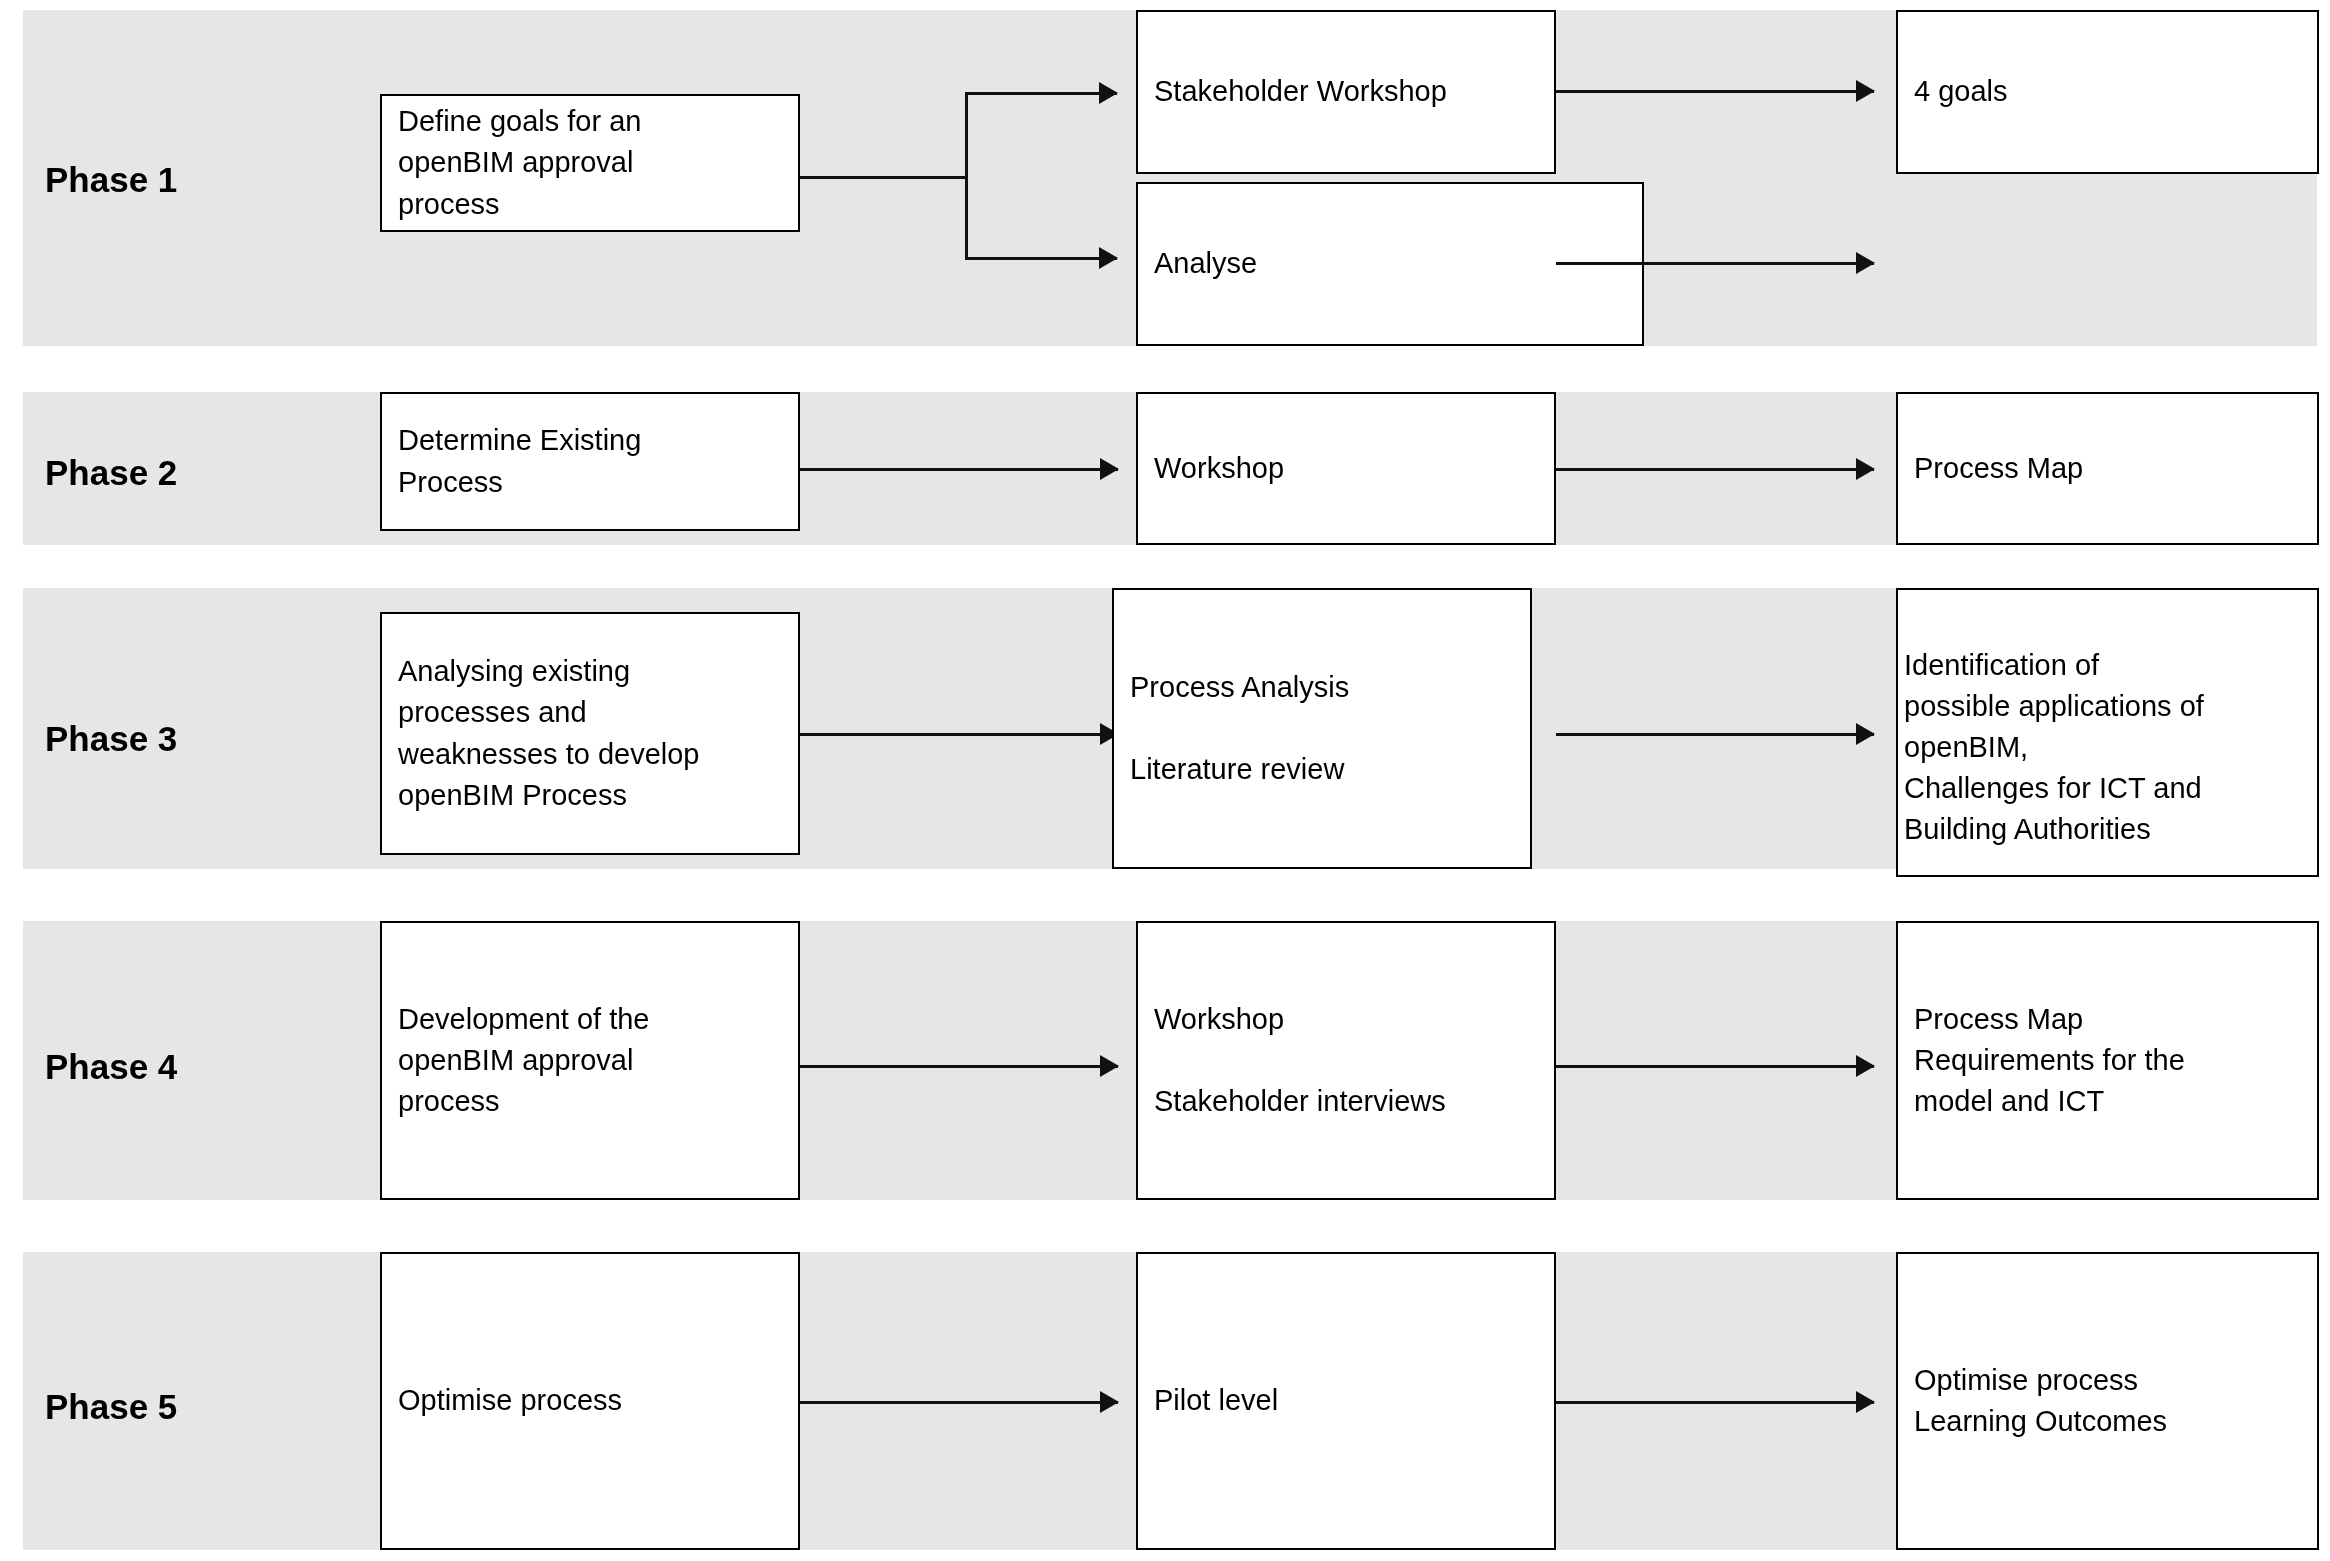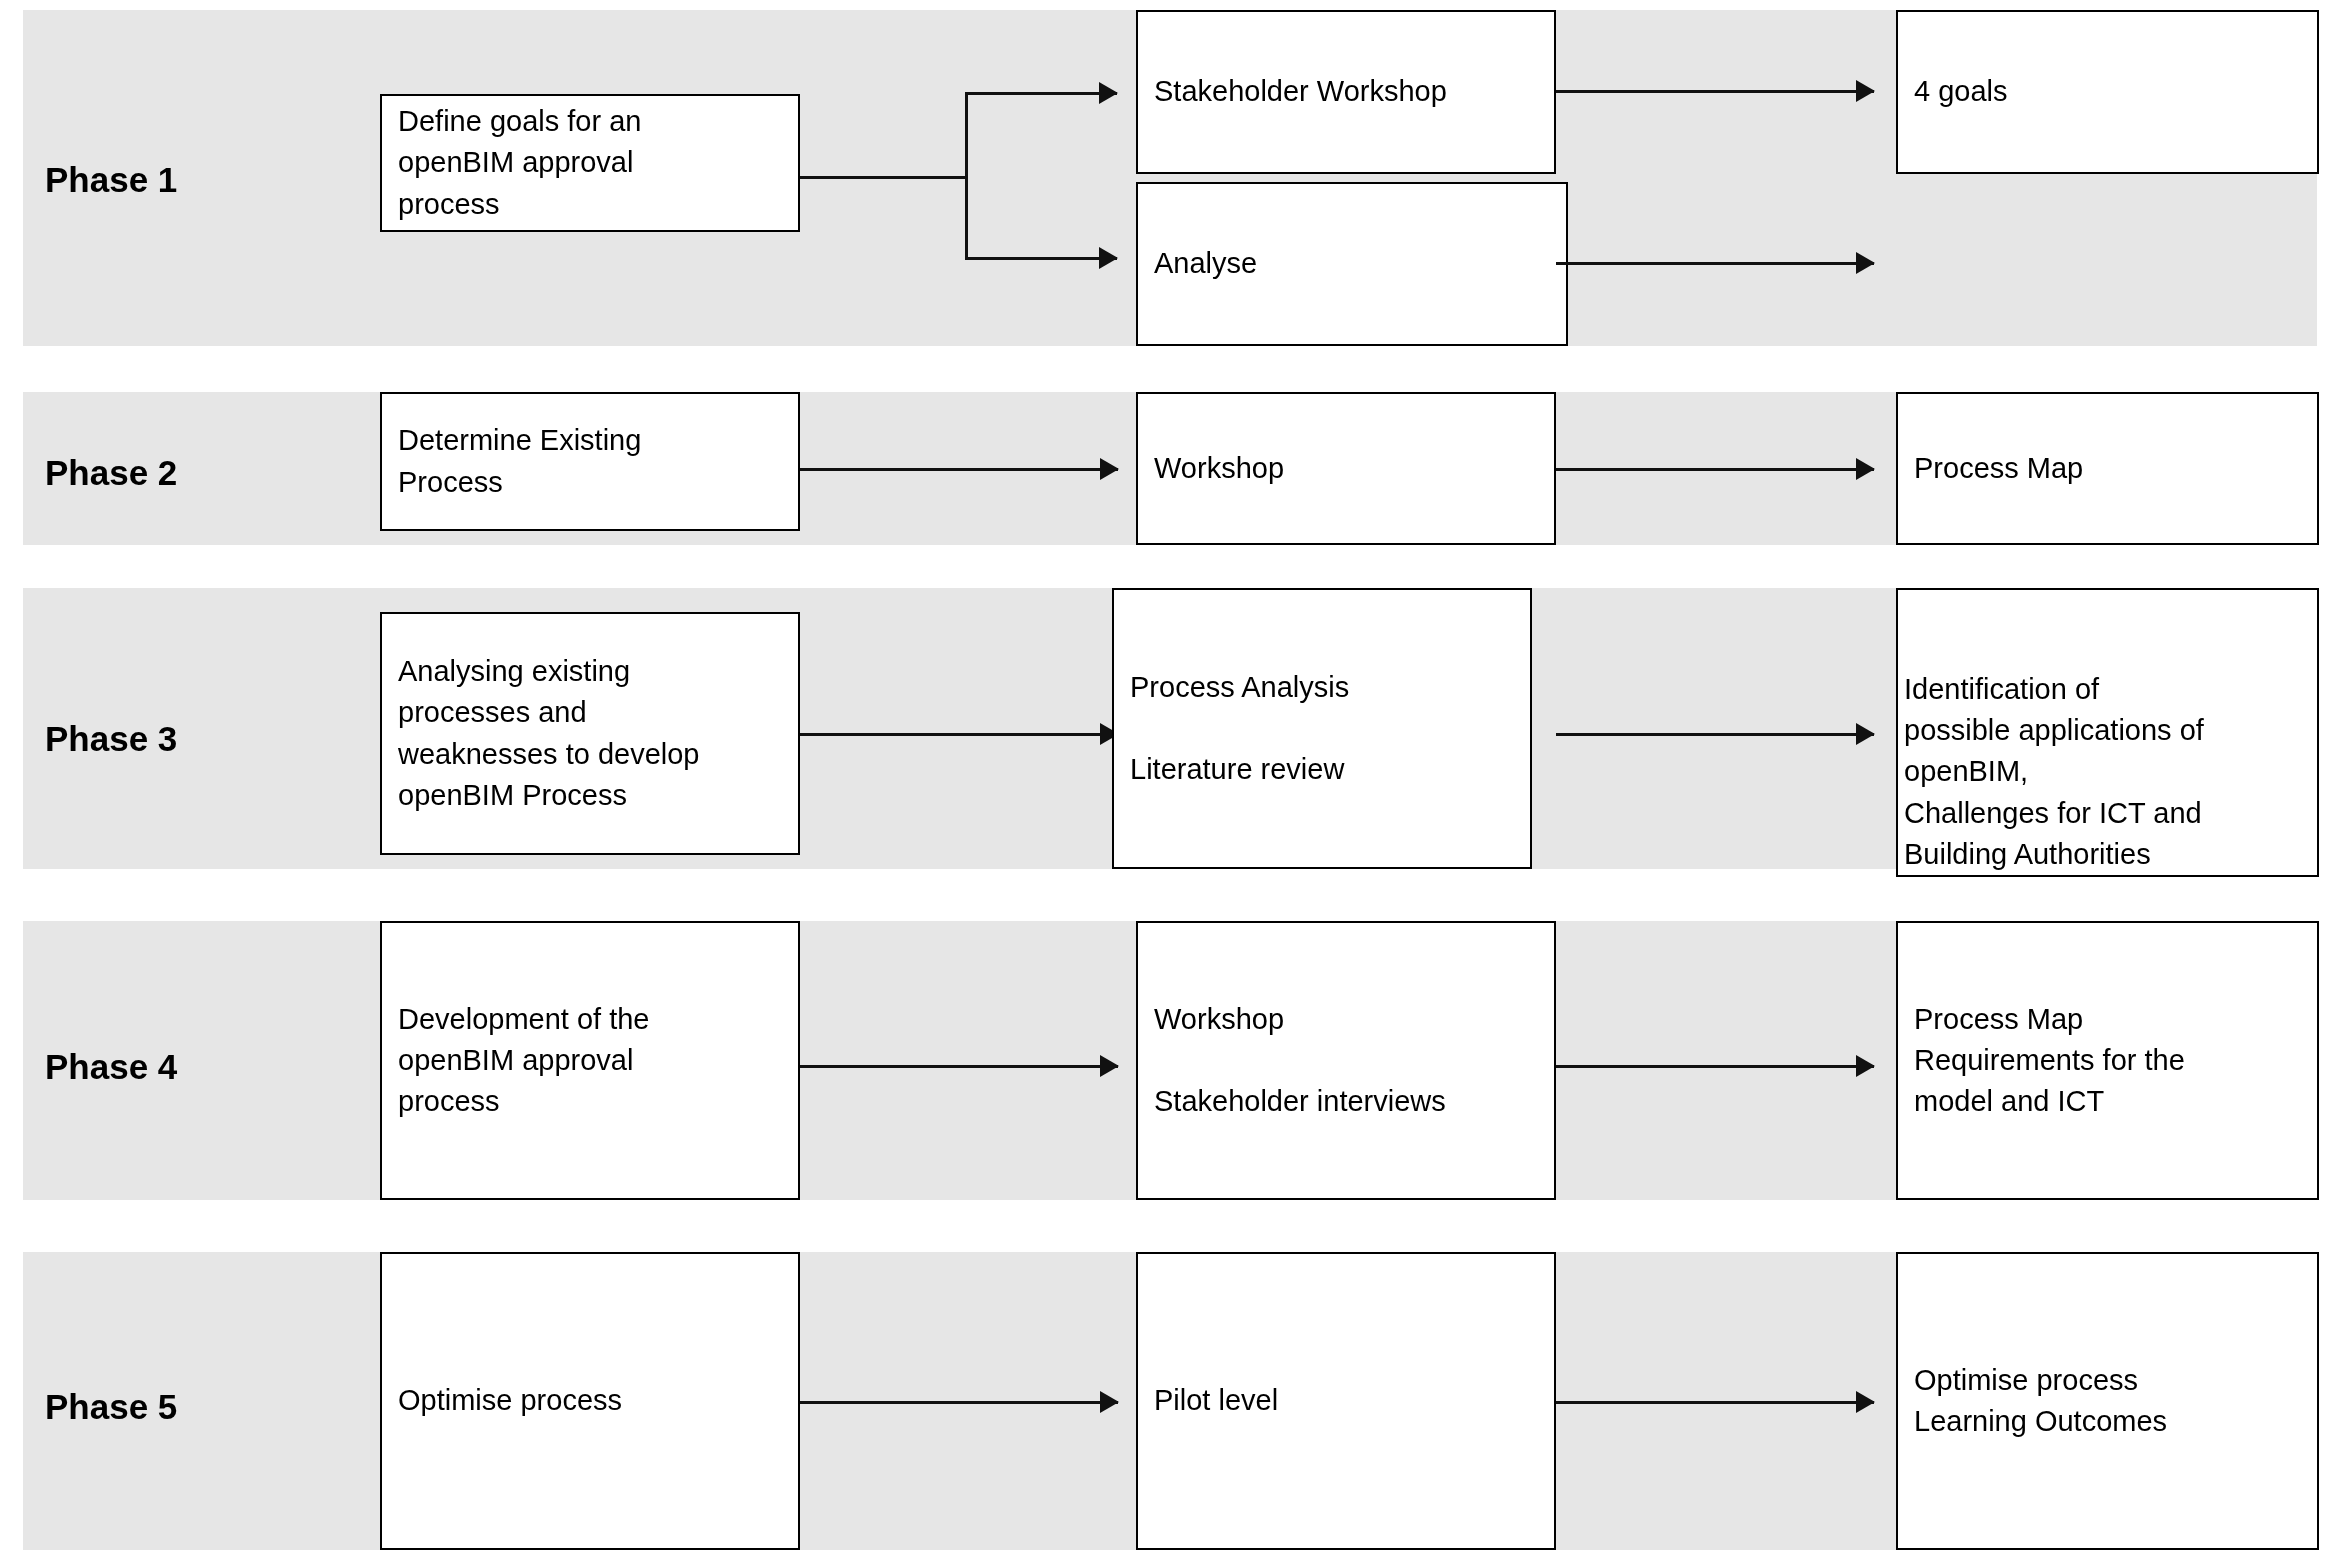--- a/index.html
+++ b/index.html
@@ -39,21 +39,21 @@
     align-items:center;
     padding:0 16px;
   }
   .node .txt {
     font-size:29px;
     line-height:1.42;
     color:#000;
     white-space:pre-line;
     width:100%;
   }
-  .node.vtop { align-items:flex-end;padding-left:6px; }
+  .node.vtop { align-items:center;padding-left:6px; }
 
   
   .arrow {
     position:absolute;
     height:2.9px;
     background:#111;
   }
   .arrow::after{
     content:"";
     position:absolute;
@@ -95,21 +95,21 @@
   </div>
 
   <div class="branch-h" style="left:800px; top:176px; width:166px;"></div>
   <div class="branch-v" style="left:965px; top:92px; height:166px;"></div>
   <div class="branch-arrow" style="left:965px; top:92px; width:152px;"></div>
   <div class="branch-arrow" style="left:965px; top:257px; width:152px;"></div>
 
   <div class="node" style="left:1136px; top:10px; width:420px; height:164px;">
     <span class="txt">Stakeholder Workshop</span>
   </div>
-  <div class="node" style="left:1136px; top:182px; width:432px; height:164px;">
+  <div class="node" style="left:1136px; top:182px; width:508px; height:164px;">
     <span class="txt">Analyse</span>
   </div>
 
   <div class="arrow" style="left:1556px; top:90px; width:318px;"></div>
   <div class="arrow" style="left:1556px; top:262px; width:318px;"></div>
 
   <div class="node" style="left:1896px; top:10px; width:423px; height:164px;">
     <span class="txt">4 goals</span>
   </div>
 

